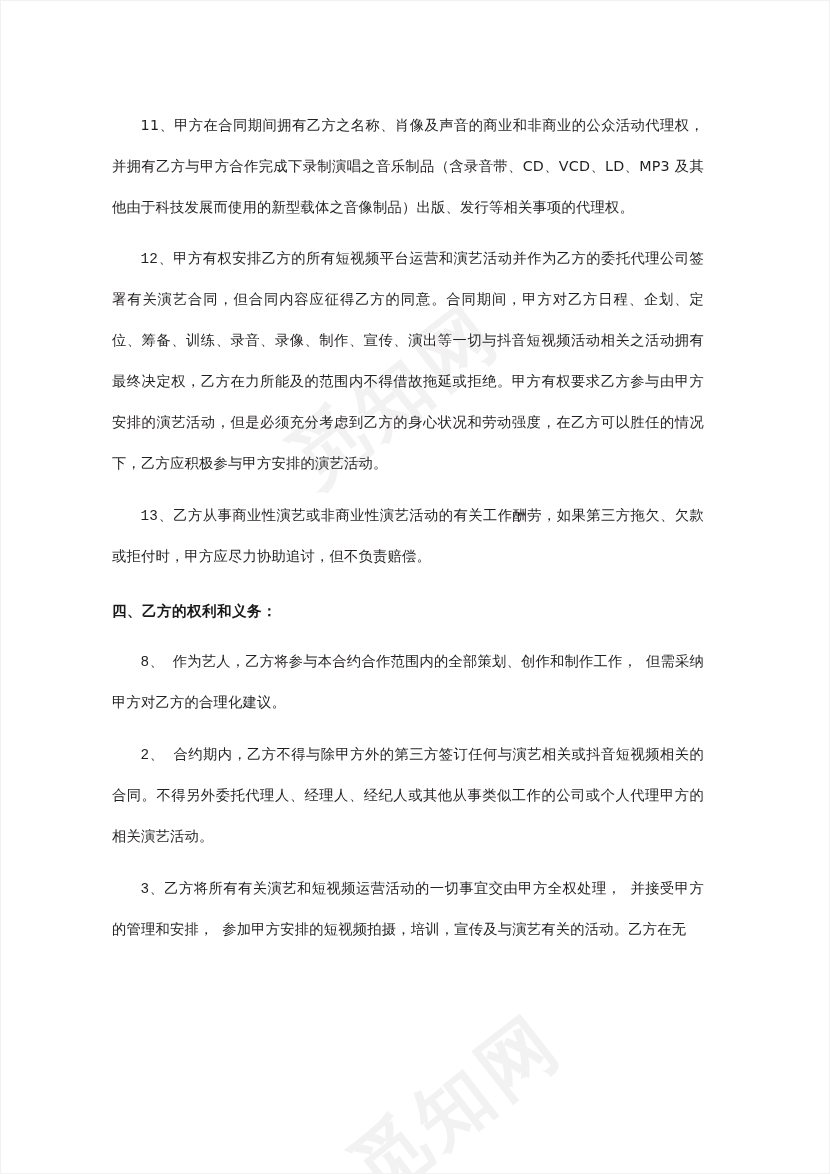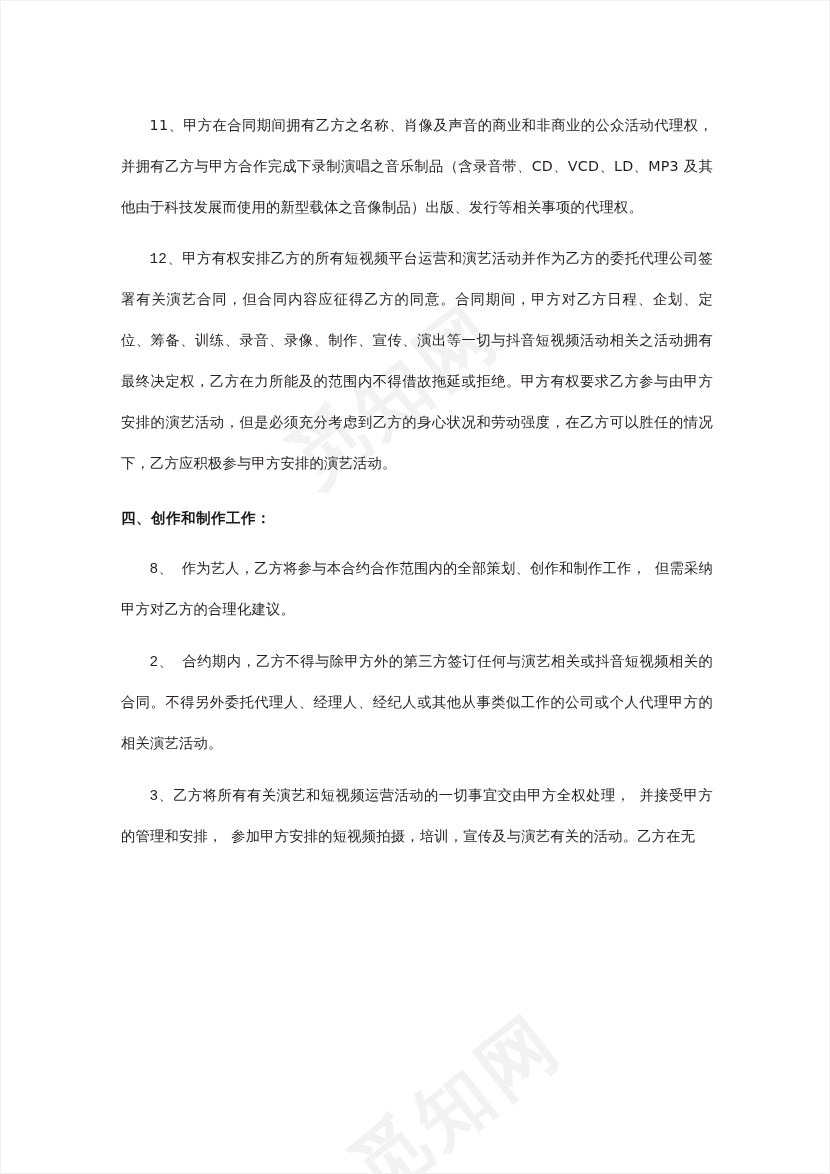--- a/index.html
+++ b/index.html
@@ -46,21 +46,21 @@
   .wm-bottom {
     left: 330px;
     top: 1140px;
     transform: rotate(-38deg);
     transform-origin: left top;
   }
 
   
   #body-area {
     position: absolute;
-    left: 120px;
+    left: 111px;
     top: 0;
     width: 592px;
   }
 
   p.para {
     margin: 0;
     font-size: 14.3px;
     line-height: 41px;
     color: #231f20;
     text-align: justify;
@@ -95,23 +95,24 @@
 
   <div class="watermark wm-mid">觅知网</div>
   <div class="watermark wm-bottom">觅知网</div>
 
   <div id="body-area">
 
     <p class="para sp-para-11">11、甲方在合同期间拥有乙方之名称、肖像及声音的商业和非商业的公众活动代理权，并拥有乙方与甲方合作完成下录制演唱之音乐制品（含录音带、CD、VCD、LD、MP3 及其他由于科技发展而使用的新型载体之音像制品）出版、发行等相关事项的代理权。</p>
 
     <p class="para sp-gap">12、甲方有权安排乙方的所有短视频平台运营和演艺活动并作为乙方的委托代理公司签署有关演艺合同，但合同内容应征得乙方的同意。合同期间，甲方对乙方日程、企划、定位、筹备、训练、录音、录像、制作、宣传、演出等一切与抖音短视频活动相关之活动拥有最终决定权，乙方在力所能及的范围内不得借故拖延或拒绝。甲方有权要求乙方参与由甲方安排的演艺活动，但是必须充分考虑到乙方的身心状况和劳动强度，在乙方可以胜任的情况下，乙方应积极参与甲方安排的演艺活动。</p>
 
+    <p class="para sp-gap">13、乙方从事商业性演艺或非商业性演艺活动的有关工作酬劳，如果第三方拖欠、欠款或拒付时，甲方应尽力协助追讨，但不负责赔偿。</p>
 
 
-    <h2 class="heading sp-head">四、创作和制作工作：</h2>
+    <h2 class="heading sp-head">四、乙方的权利和义务：</h2>
 
     <p class="para sp-gap">8、 作为艺人，乙方将参与本合约合作范围内的全部策划、创作和制作工作， 但需采纳甲方对乙方的合理化建议。</p>
 
     <p class="para sp-gap">2、 合约期内，乙方不得与除甲方外的第三方签订任何与演艺相关或抖音短视频相关的合同。不得另外委托代理人、经理人、经纪人或其他从事类似工作的公司或个人代理甲方的相关演艺活动。</p>
 
     <p class="para sp-gap">3、乙方将所有有关演艺和短视频运营活动的一切事宜交由甲方全权处理， 并接受甲方的管理和安排， 参加甲方安排的短视频拍摄，培训，宣传及与演艺有关的活动。乙方在无</p>
 
   </div>
 </div>
 

